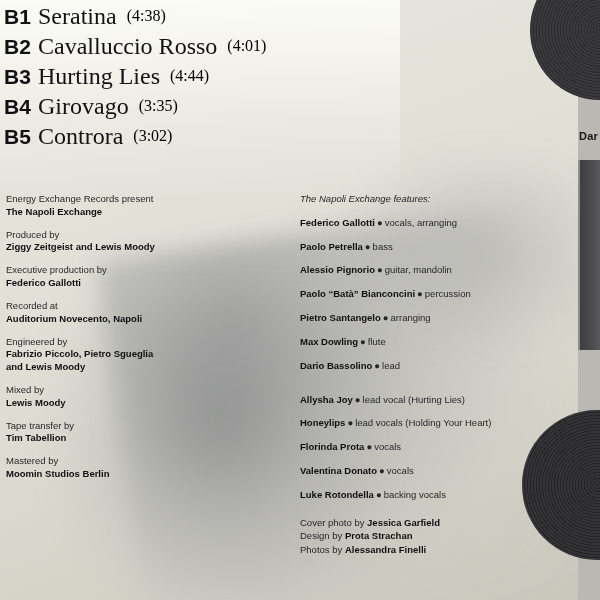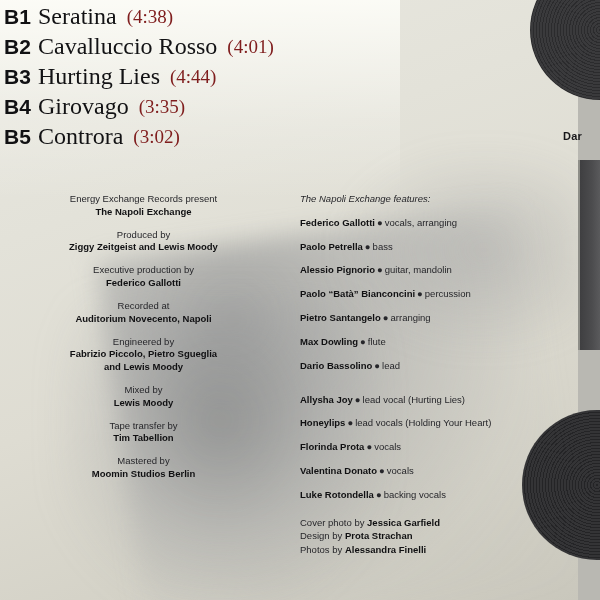--- a/index.html
+++ b/index.html
@@ -90,21 +90,21 @@
     background: linear-gradient(90deg, #3f3f41 0%, #4c4c4e 60%, #5a5a5c 100%);
   }
   .dark-panel-2 {
     position: absolute;
     right: 14px; top: 160px;
     width: 8px; height: 190px;
     background: #8e8e88;
   }
   .right-label {
     position: absolute;
-    right: 18px; top: 130px;
+    right: 2px; top: 130px;
     font-size: 11px;
     font-weight: bold;
     color: #17171a;
     letter-spacing: 0.2px;
     white-space: nowrap;
   }
 
   
   .tracklist {
     position: absolute;
@@ -129,43 +129,43 @@
   }
   .track-title {
     font-family: "Liberation Serif", serif;
     font-size: 24px;
     color: #121214;
     margin-right: 10px;
     white-space: nowrap;
   }
   .track-dur {
     font-family: "Liberation Serif", serif;
-    font-size: 19px;
-    color: #7f1d1d;
+    font-size: 16px;
+    color: #000000;
     white-space: nowrap;
   }
 
   
   .credits-left {
     position: absolute;
     left: 6px; top: 193px;
     width: 275px;
     font-size: 9.5px;
     line-height: 1.35;
     color: #1b1b1d;
   }
   .credits-right {
     position: absolute;
     left: 300px; top: 193px;
     width: 265px;
     font-size: 9.5px;
     line-height: 1.35;
     color: #1b1b1d;
   }
-  .blk { margin-bottom: 10px; text-align: center; }
+  .blk { margin-bottom: 10px; }
   .blk .lead { color: #26262a; }
   .blk .strong { font-weight: bold; color: #101012; }
   .person-row {
     margin-bottom: 11px;
     color: #26262a;
   }
   .person-row .pname {
     font-weight: bold;
     color: #101012;
   }

